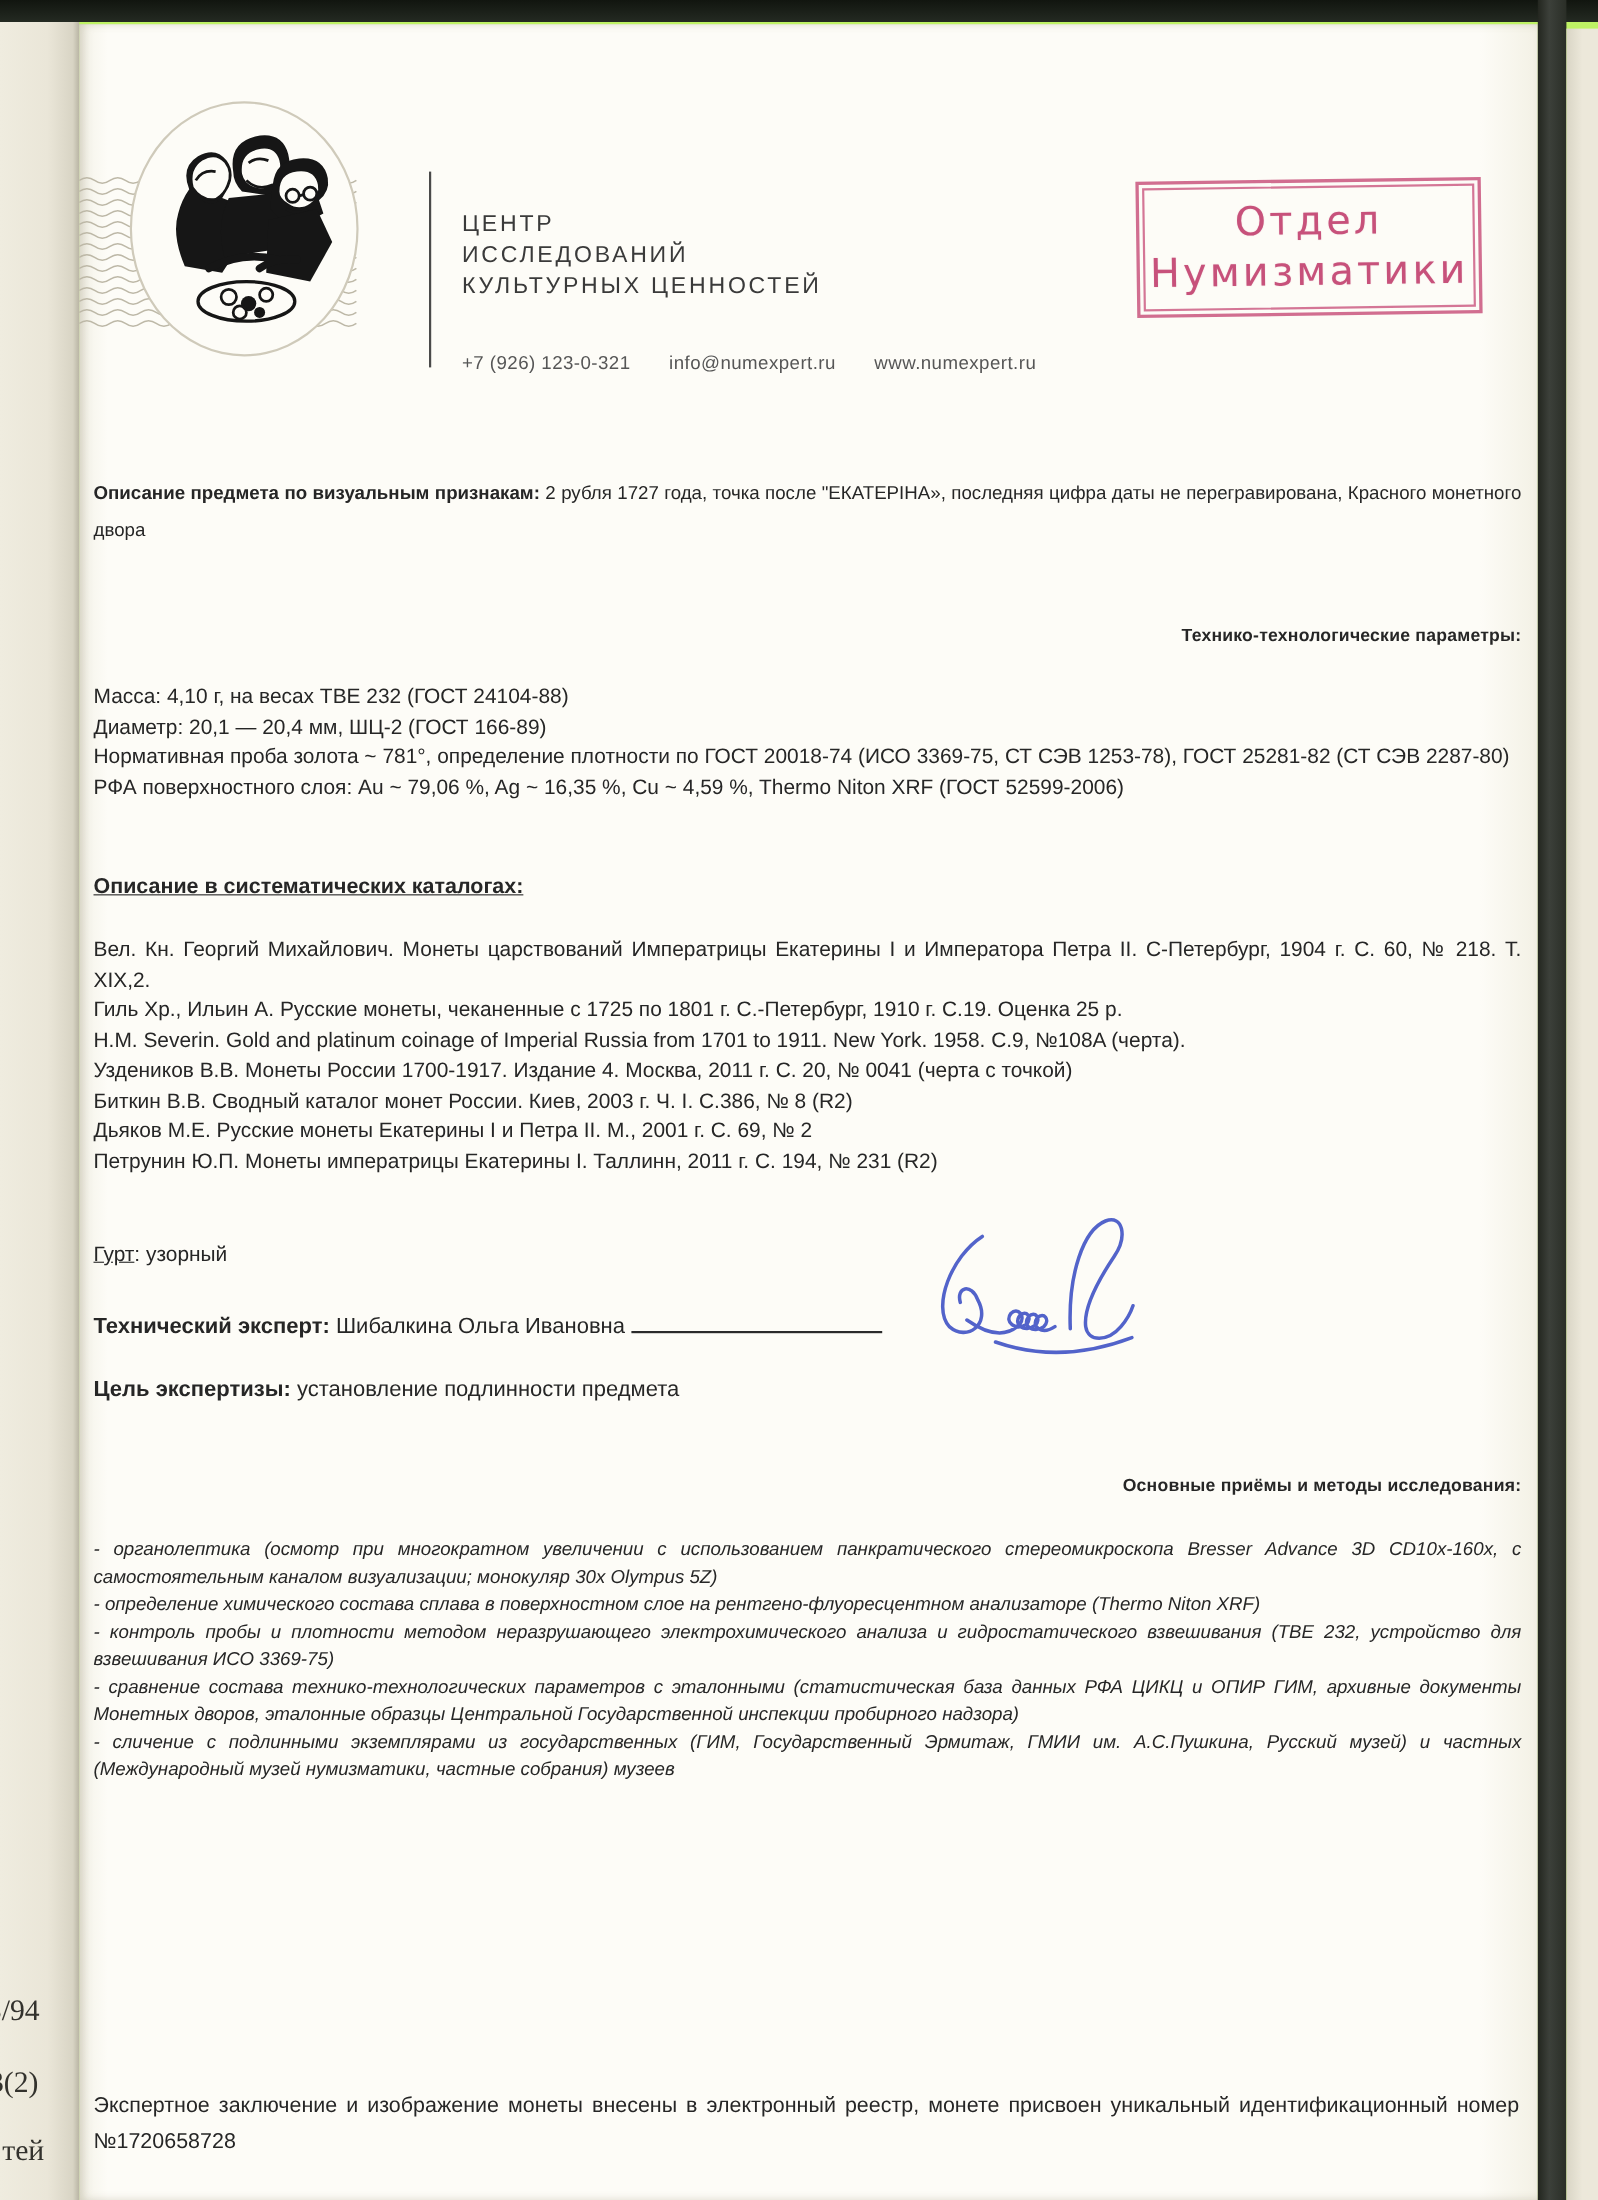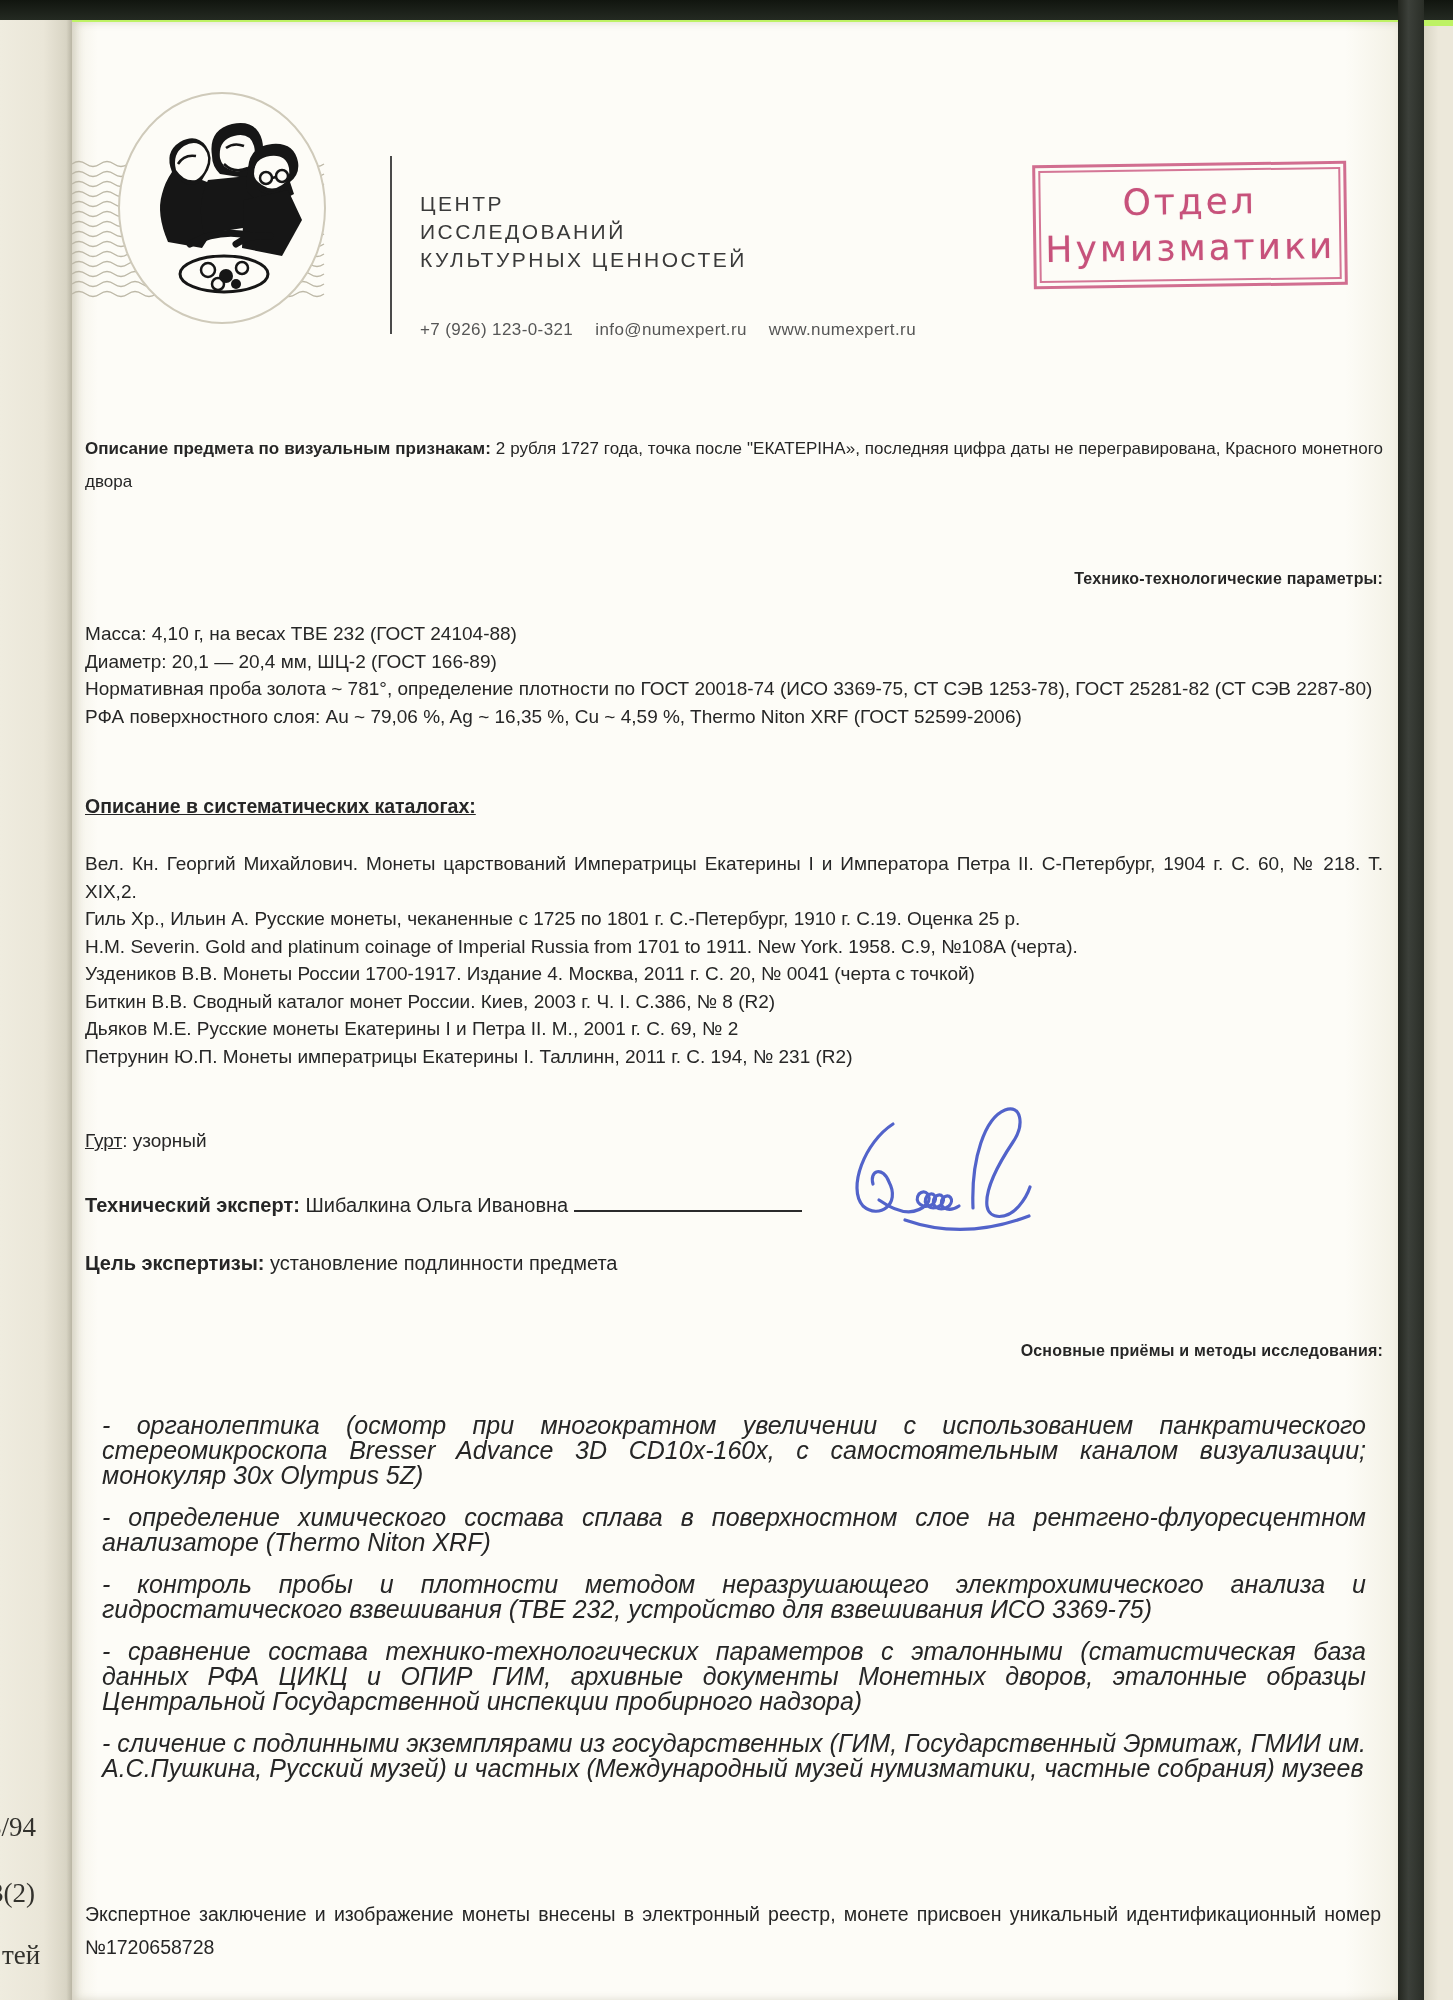--- a/index.html
+++ b/index.html
@@ -21,41 +21,41 @@
     box-shadow:inset 4px 0 8px rgba(120,110,80,.25); }
 
   
   .guilloche { position:absolute; left:72px; top:156px; }
   .logo-circle { position:absolute; left:118px; top:92px; width:204px; height:228px;
     background:#fdfcf7; border:2px solid #cfcaba; border-radius:50%; }
   .logo-circle svg { position:absolute; left:0; top:0; }
   .lh-divider { position:absolute; left:390px; top:156px; width:2px; height:178px; background:#4a4a4a; }
   .org-name { position:absolute; left:420px; top:190px; font-size:21px; line-height:28px;
     letter-spacing:2.5px; color:#3a3a3a; font-weight:500; }
-  .contact-row { position:absolute; left:420px; top:320px; display:flex; gap:22px;
+  .contact-row { position:absolute; left:420px; top:320px; display:flex; gap:35px;
     font-size:17px; color:#565656; letter-spacing:.4px; }
 
   
   .stamp { position:absolute; left:1033px; top:163px; width:314px; height:124px;
     border:3px solid rgba(198,74,118,.8); transform:rotate(-.8deg); box-sizing:border-box; }
   .stamp-inner { position:absolute; left:3px; top:3px; right:3px; bottom:3px;
     border:2px solid rgba(198,74,118,.75); display:flex; flex-direction:column;
     align-items:center; justify-content:center; }
   .stamp-line { font-family:"DejaVu Sans", sans-serif; font-size:36px; line-height:46px;
     color:rgba(193,66,112,.88); letter-spacing:3px; font-weight:500;
     text-shadow:0 0 1px rgba(193,66,112,.35); white-space:nowrap; }
 
   
   .tcol { position:absolute; left:85px; width:1298px; }
   .body-text { font-size:17px; line-height:33px; text-align:justify; }
   .bold { font-weight:700; }
   .h-bold { font-size:16px; font-weight:700; letter-spacing:.2px;text-align:right; }
   .h-underline { font-size:19.5px; text-decoration:underline;font-weight:bold; }
   .params p, .catalog p { margin:0; font-size:19px; line-height:27.5px; text-align:justify; }
-  .methods p { margin:17px; font-style:italic; font-size:25px; line-height:25px; text-align:justify; }
+  .methods p { margin:0; font-style:italic; font-size:17px; line-height:25px; text-align:justify; }
   .u { text-decoration:underline; }
   .sig-line { display:inline-block; width:228px; border-bottom:2.5px solid #2b2b2b; height:1em; vertical-align:baseline; }
   .signature-svg { position:absolute; left:835px; top:1088px; pointer-events:none; }
 
   
   .frag { position:absolute; font-family:"Liberation Serif", serif; font-size:27px; color:#33322d; }
 </style>
 </head>
 <body>
 

